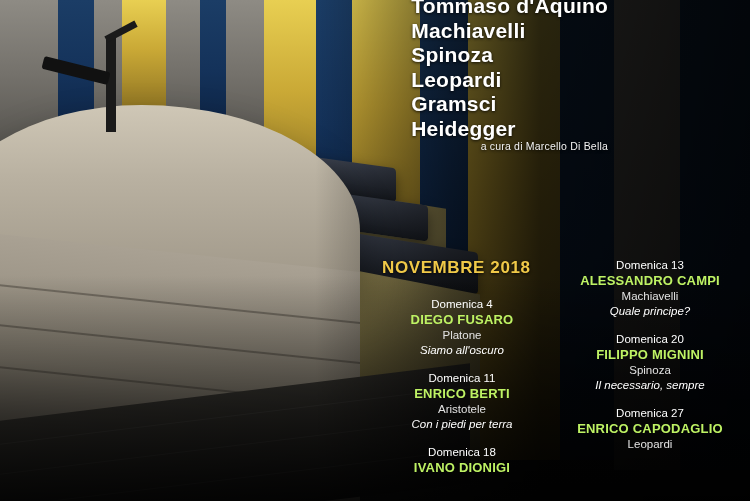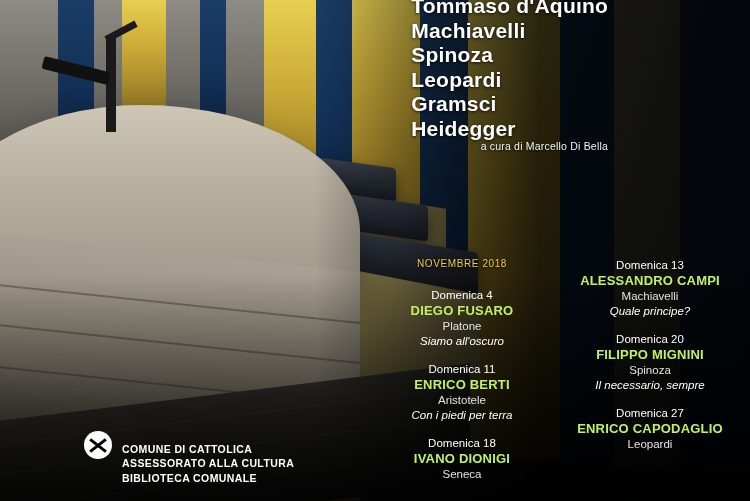--- a/index.html
+++ b/index.html
@@ -163,26 +163,25 @@
     position: absolute;
     left: 342px;
     top: 258px;
     width: 400px;
     display: flex;
     gap: 28px;
   }
   .col { width: 160px; }
   .col-head {
     color: #f0c948;
-    font-weight: normal;
-    font-size: 10px;
+    font-weight: bold;
+    font-size: 17px;
     letter-spacing: .6px;
     margin-bottom: 19px;
     text-shadow: 0 1px 3px rgba(0,0,0,.85);
-    text-align: center;
   }
   .ev { margin-bottom: 13px; text-align: center; }
   .ev .date {
     color: #ffffff;
     font-size: 11.5px;
     line-height: 15px;
   }
   .ev .speaker {
     color: #bef264;
     font-size: 13px;
@@ -320,21 +319,20 @@
         <div class="ev">
           <div class="date">Domenica 11</div>
           <div class="speaker">ENRICO BERTI</div>
           <div class="topic">Aristotele</div>
           <div class="work">Con i piedi per terra</div>
         </div>
 
         <div class="ev">
           <div class="date">Domenica 18</div>
           <div class="speaker">IVANO DIONIGI</div>
-          <div class="topic">Seneca</div>
         </div>
       </div>
 
       <div class="col">
 
         <div class="ev">
           <div class="date">Domenica 13</div>
           <div class="speaker">ALESSANDRO CAMPI</div>
           <div class="topic">Machiavelli</div>
           <div class="work">Quale principe?</div>
@@ -349,23 +347,15 @@
 
         <div class="ev">
           <div class="date">Domenica 27</div>
           <div class="speaker">ENRICO CAPODAGLIO</div>
           <div class="topic">Leopardi</div>
         </div>
       </div>
 
     </div>
 
-    <div class="footer">
-      <div class="logo"></div>
-      <div class="footer-lines">
-        <div>COMUNE DI CATTOLICA</div>
-        <div>ASSESSORATO ALLA CULTURA</div>
-        <div>BIBLIOTECA COMUNALE</div>
-      </div>
-    </div>
 
   </div>
 </div>
 
 </body></html>

